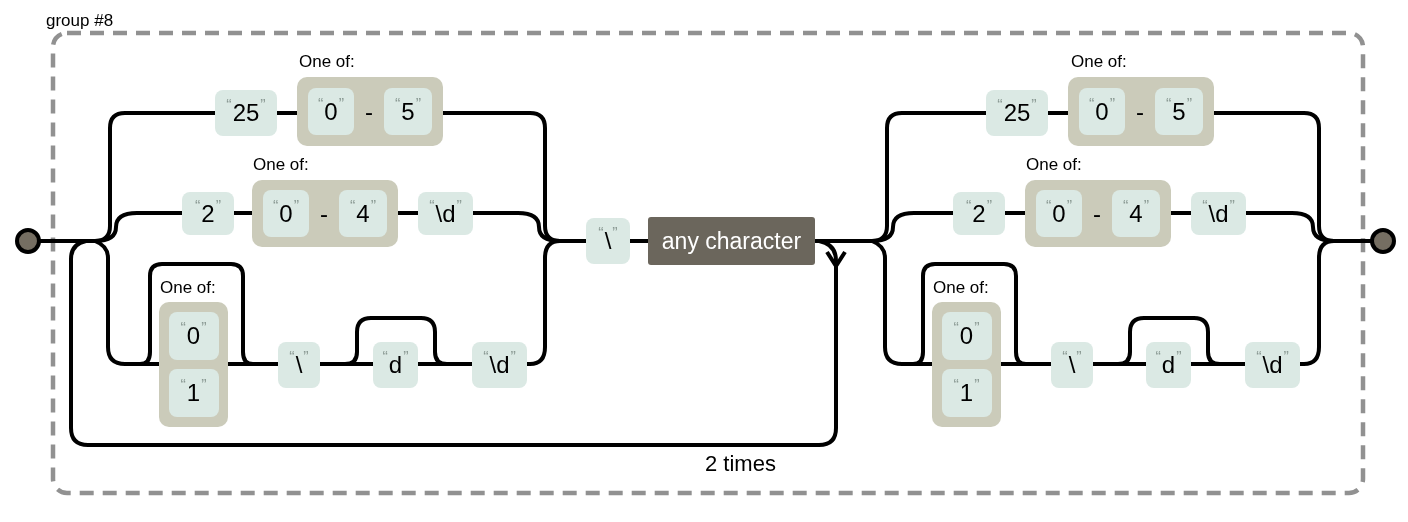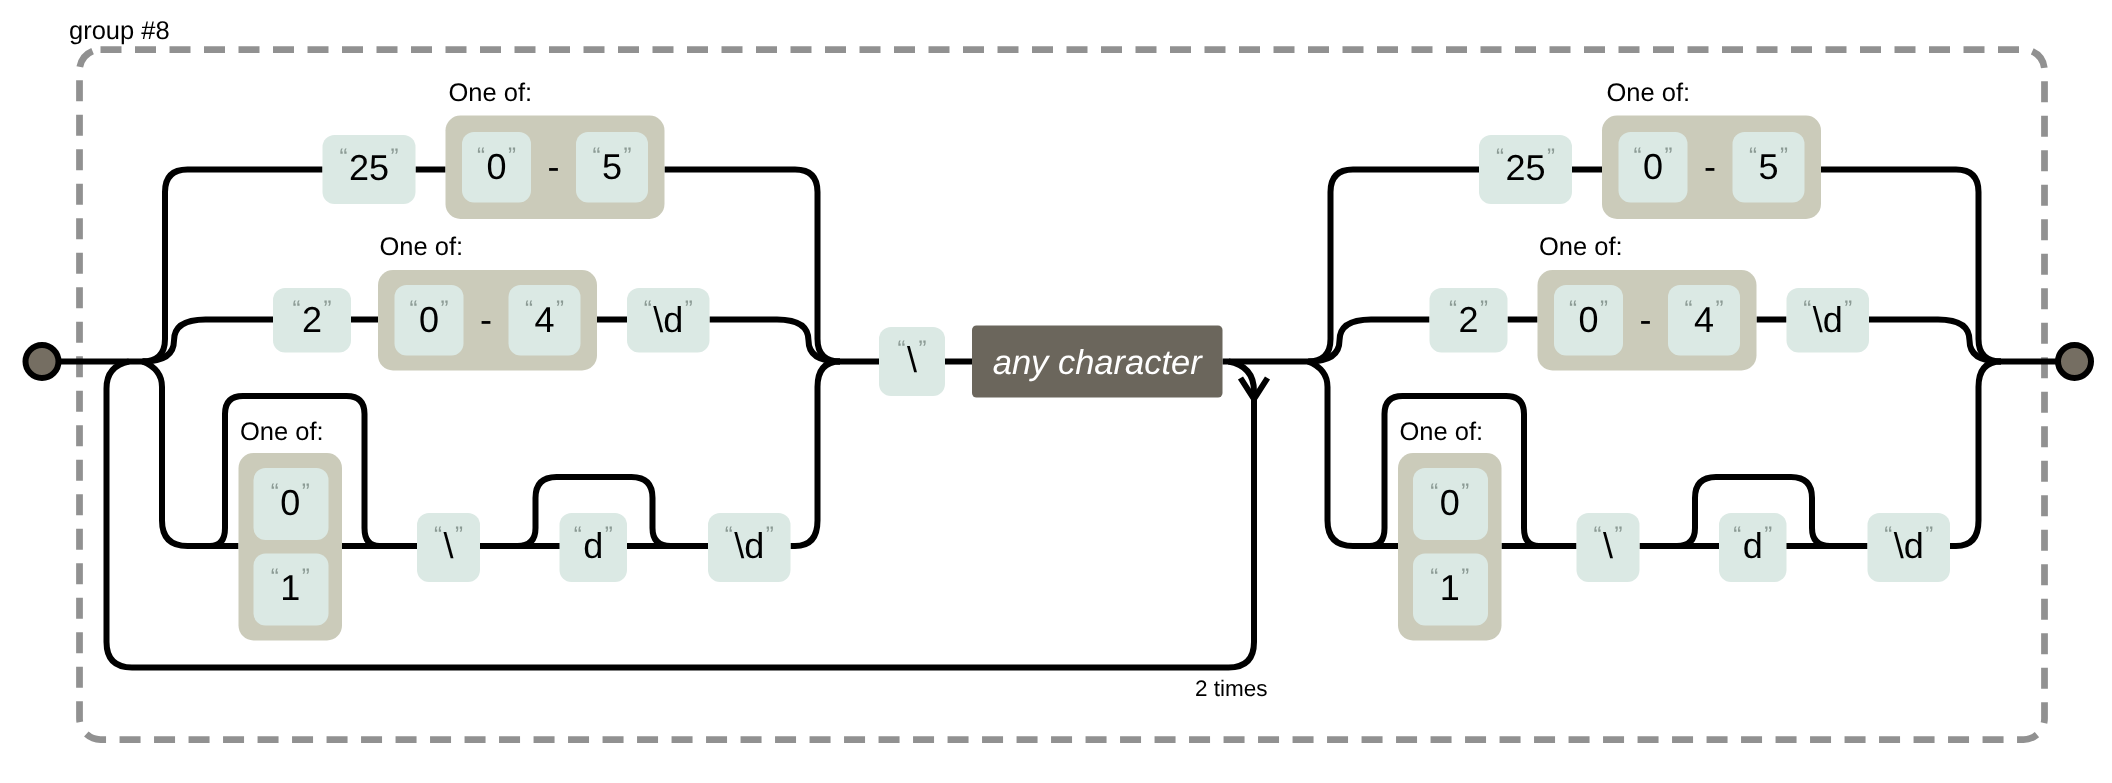--- a/index.html
+++ b/index.html
@@ -20,21 +20,21 @@
   .charset{
     position:absolute;background:#cbcbba;border-radius:10px;box-sizing:border-box;
     display:flex;align-items:center;justify-content:space-evenly;
   }
   .charset.col{flex-direction:column;}
   .dash{font-size:24px;color:#000;}
   .anybox{
     position:absolute;background:#6b665c;color:#ffffff;border-radius:3px;
     display:flex;align-items:center;justify-content:center;font-size:23px;
   }
-  .repeat{position:absolute;font-size:15px;text-align:right;white-space:nowrap;}
+  .repeat{position:absolute;font-size:22px;white-space:nowrap;}
 </style>
 </head>
 <body>
 
 <div id="stage">
 
   <svg id="rails" width="1408" height="522" viewBox="0 0 1408 522">
 
     <rect x="53" y="33" width="1310" height="460" rx="14" fill="none" stroke="#919191" stroke-width="4.5" stroke-dasharray="14 9"></rect>
 
@@ -160,21 +160,21 @@
       <span class="q">“</span>
         <span>\d</span>
         <span class="q">”</span>
     </div>
 
     <div class="lit abs" style="left:586px;top:218px;width:44px;height:46px;">
       <span class="q">“</span>
         <span>\</span>
         <span class="q">”</span>
     </div>
-    <div class="anybox" style="left:648px;top:217px;width:167px;height:48px;font-style:italic;">any character</div>
+    <div class="anybox" style="left:648px;top:217px;width:167px;height:48px;">any character</div>
 
     <div class="repeat" style="left:705px;top:451px;width:140px;">2 times</div>
 
     <div class="lbl" style="left:1071px;top:52px;">One of:</div>
     <div class="lit abs" style="left:986px;top:90px;width:62px;height:46px;">
       <span class="q">“</span>
         <span>25</span>
         <span class="q">”</span>
     </div>
     <div class="charset" style="left:1068px;top:77px;width:146px;height:69px;">

